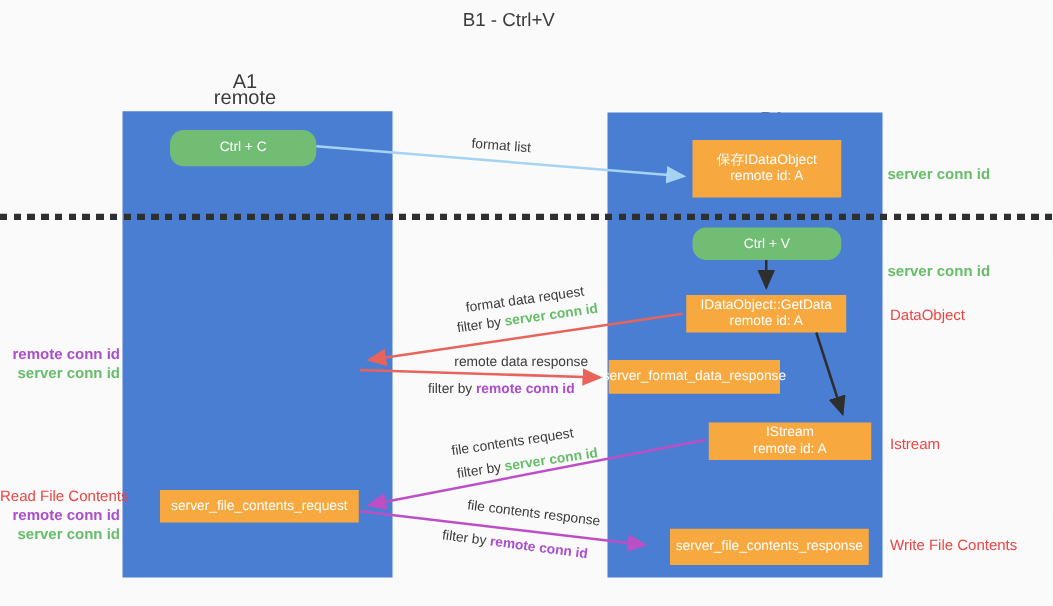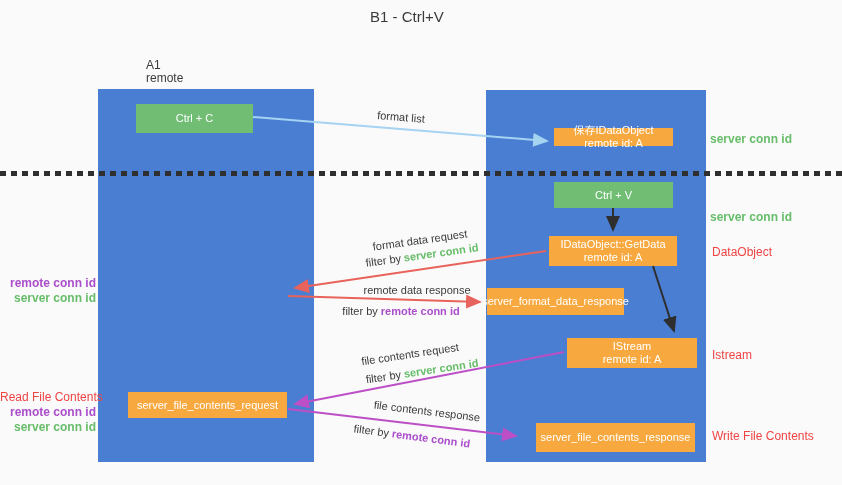--- a/index.html
+++ b/index.html
@@ -1,24 +1,24 @@
 <!DOCTYPE html>
 <html><head>
 <meta charset="utf-8">
 <style>
   html,body{margin:0;padding:0;}
   body{font-family:"Liberation Sans",sans-serif;background:#e9e9e9;}
   .canvas{position:relative;width:842px;height:485px;background:#fafafa;overflow:hidden;}
   .abs{position:absolute;}
   .title{left:337px;top:8px;width:140px;text-align:center;font-size:15px;line-height:18px;color:#3b3b3b;}
-  .colhead{width:100px;top:59px;font-size:12px;line-height:13px;color:#3b3b3b;}
+  .colhead{width:100px;top:59px;text-align:center;font-size:16px;line-height:13px;color:#3b3b3b;}
   .column{background:#4a7ed2;}
   .box{display:flex;flex-direction:column;align-items:center;justify-content:center;
        color:#ffffff;font-size:11px;line-height:13px;text-align:center;white-space:nowrap;}
-  .green{background:#71bd74;}
+  .green{background:#71bd74;border-radius:11px;}
   .orange{background:#f7a940;}
   .dotted{left:0;top:171px;width:842px;height:5px;z-index:5;
           background:repeating-linear-gradient(to right,#2f2f2f 0 6px,transparent 6px 11px);}
   .flabel{font-size:11px;color:#3b3b3b;white-space:nowrap;transform-origin:center;z-index:6;}
   .center{transform:translate(-50%,-50%);}
   .gtxt{color:#67bd6a;font-weight:bold;}
   .ptxt{color:#ab4ecb;font-weight:bold;}
   .sidelbl{font-size:12px;color:#ef4444;white-space:nowrap;}
   .sideb{font-size:12px;font-weight:bold;white-space:nowrap;}
   .leftblock{left:0;width:96px;text-align:right;line-height:15px;}
@@ -69,21 +69,21 @@
     <line x1="288" y1="296" x2="480" y2="302" stroke="#e8635c" stroke-width="2" marker-end="url(#mred)"></line>
     <line x1="653" y1="266" x2="674" y2="331" stroke="#2e2e2e" stroke-width="2" marker-end="url(#mblk)"></line>
     <line x1="564" y1="352" x2="295" y2="404" stroke="#bd4fc6" stroke-width="2" marker-end="url(#mmag)"></line>
     <line x1="288" y1="409" x2="516" y2="436" stroke="#bd4fc6" stroke-width="2" marker-end="url(#mmag)"></line>
   </svg>
 
   <div class="abs box green" style="left:136px;top:104px;width:117px;height:29px;">
     <span>Ctrl + C</span>
   </div>
 
-  <div class="abs box orange" style="left:554px;top:128px;width:119px;height:18px;">
+  <div class="abs box orange" style="left:554px;top:112px;width:119px;height:46px;">
     <span>保存IDataObject</span>
     <span>remote id: A</span>
   </div>
 
   <div class="abs box green" style="left:554px;top:182px;width:119px;height:26px;">
     <span>Ctrl + V</span>
   </div>
 
   <div class="abs box orange" style="left:549px;top:236px;width:128px;height:30px;">
     <span>IDataObject::GetData</span>

